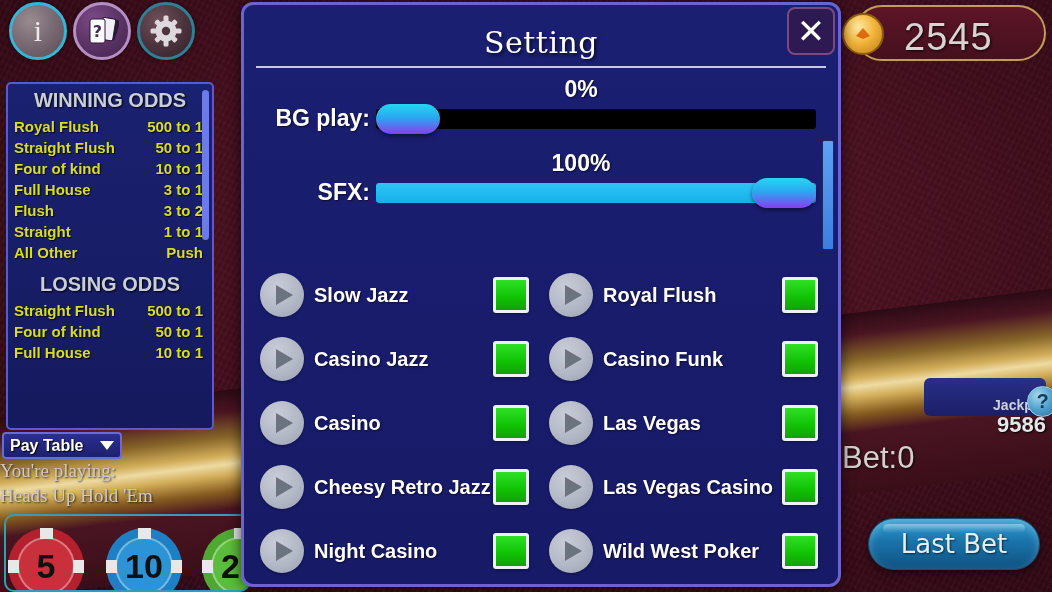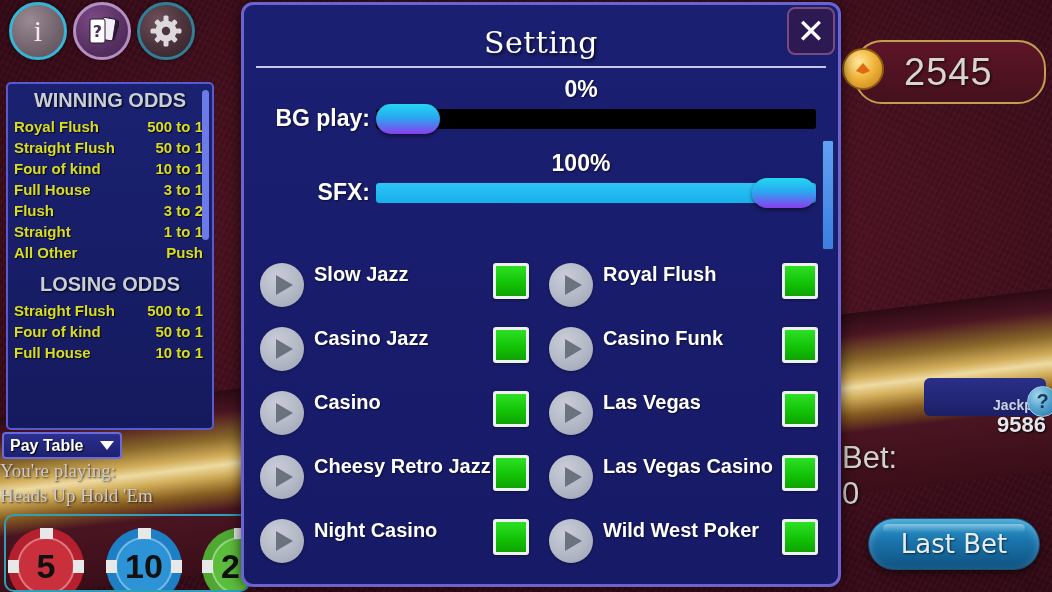--- a/index.html
+++ b/index.html
@@ -183,28 +183,27 @@
   .chip-25 .inner { background: #5cbd3c; box-shadow: inset 0 0 0 2px rgba(255,255,255,.35); }
   .chip .notch {
     position: absolute; width: 13px; height: 11px; background: #e8e8e8;
     z-index: 2;
   }
 
   
   #score-pill {
     position: absolute;
     right: 6px; top: 5px;
-    width: 192px; height: 64px;
+    width: 192px; height: 56px;
     background: linear-gradient(180deg, #5d1527 0%, #45101d 100%);
     border: 2px solid #c0a050;
     border-radius: 28px;
-    display: flex; align-items: center;
+    display: flex; align-items: flex-end;
     padding-left: 10px;
     z-index: 3;
-    margin-top: 35px;
   }
   #score-coin {
     position: absolute;
     left: -14px; top: 6px;
     width: 42px; height: 42px;
     border-radius: 50%;
     background: radial-gradient(circle at 38% 32%, #ffe8a0 0%, #f2b63c 45%, #c07a14 100%);
     border: 2px solid #8a5c10;
     display:flex;align-items:center;justify-content:center;
   }
@@ -242,21 +241,20 @@
 
   #bet-row {
     position: absolute;
     right: 10px; top: 440px;
     width: 200px;
     display: flex; align-items: baseline;
     color: #d4d0ce;
     font-size: 31px;
     text-shadow: 1px 1px 3px rgba(0,0,0,.8);
     z-index: 5;
-    flex-direction: column;
   }
 
   #last-bet {
     position: absolute;
     right: 12px; bottom: 22px;
     width: 172px; height: 52px;
     border-radius: 26px;
     background: linear-gradient(180deg, #2e9fd2 0%, #1a73ab 45%, #0f5280 100%);
     border: 1px solid #1a4f74;
     display: flex; align-items: center; justify-content: center;
@@ -362,20 +360,21 @@
   #music-grid {
     position: absolute;
     left: 10px; top: 258px;
     width: 578px;
     display: grid;
     grid-template-columns: 1fr 1fr;
     row-gap: 0px;
   }
   .music-item {
     display: flex;
+    align-items: center;
     height: 64px;
     padding-left: 6px;
   }
   .play-btn {
     width: 44px; height: 44px;
     border-radius: 50%;
     background: radial-gradient(circle at 38% 32%, #c9cdd8 0%, #b3b8c6 55%, #9aa0b0 100%);
     display: flex; align-items: center; justify-content: center;
     flex: 0 0 44px;
     box-shadow: 0 1px 3px rgba(0,0,0,.35);

